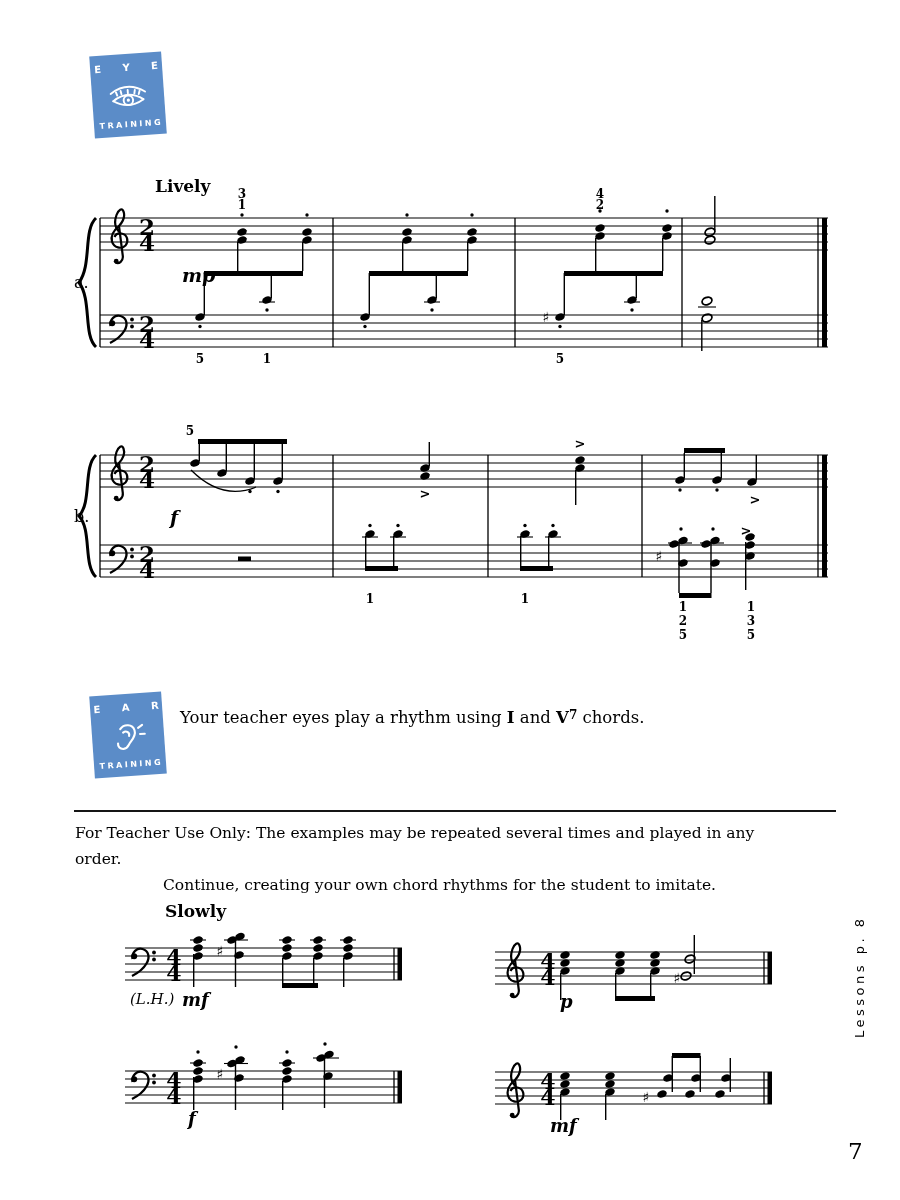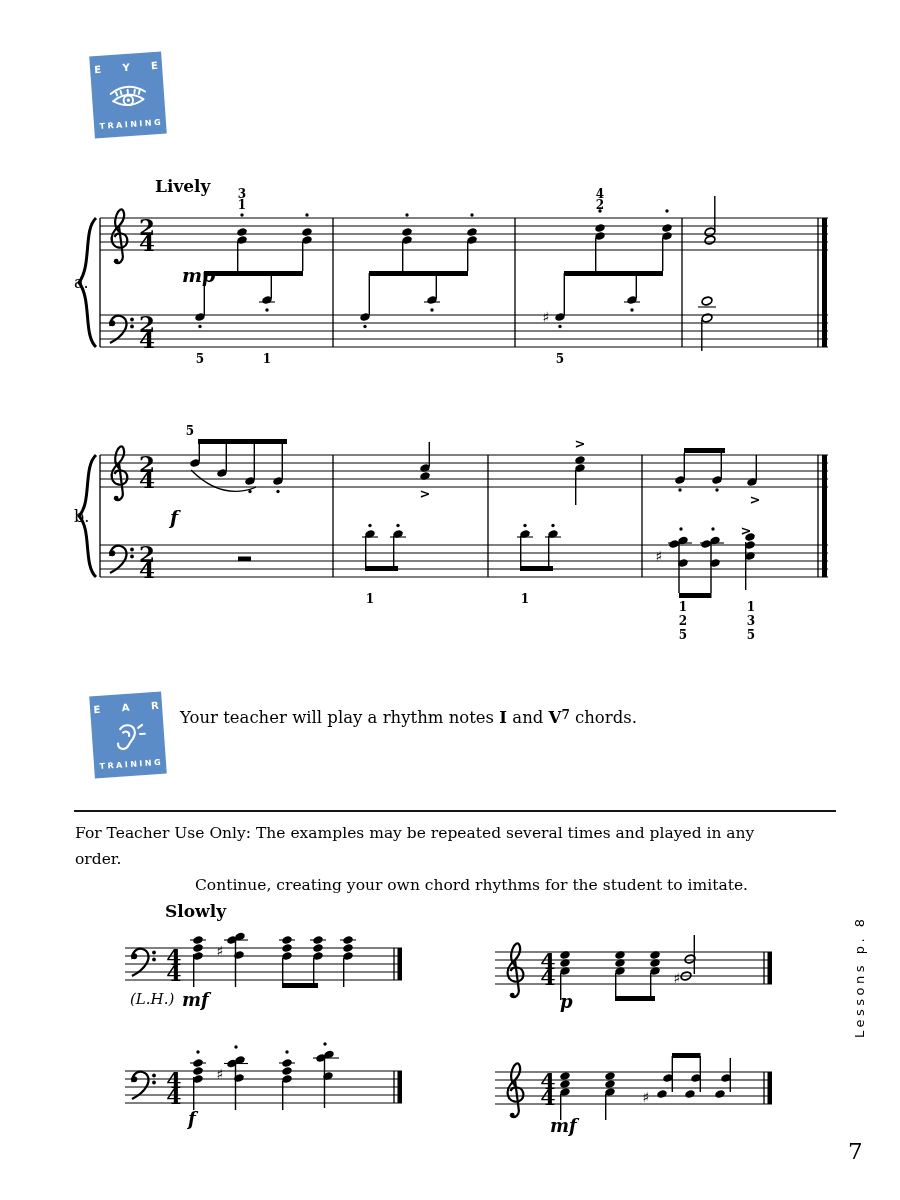--- a/index.html
+++ b/index.html
@@ -12,21 +12,21 @@
   .badge{position:absolute;width:72px;height:82px;background:var(--badge,#5b8cc8);color:#fff;
          display:flex;flex-direction:column;align-items:center;justify-content:space-between;
          padding:8px 3px 7px 3px;box-sizing:border-box;font-family:"DejaVu Sans",sans-serif;}
   .badge .word{font-size:10px;font-weight:bold;letter-spacing:9px;text-indent:9px;white-space:nowrap}
   .badge .train{font-size:8px;font-weight:bold;letter-spacing:2.5px;text-indent:2.5px;white-space:nowrap}
   .eyepos{left:92px;top:54px;transform:rotate(-4deg)}
   .earpos{left:92px;top:694px;transform:rotate(-4deg)}
   .rule{position:absolute;left:74px;top:810px;width:762px;height:2px;background:#151515}
   .tnote{position:absolute;left:75px;top:820px;width:720px;font:15.5px/26px "DejaVu Serif",serif}
   .tnote .lbl{font-weight:normal}
-  .tnote .l2{margin-left:120px}
+  .tnote .l2{margin-left:88px}
   .sidelabel{position:absolute;left:852px;top:1038px;transform:rotate(-90deg);transform-origin:0 0;
              font:13px "DejaVu Sans",sans-serif;letter-spacing:3.5px;white-space:nowrap}
   .foot-cat{position:absolute;left:36px;top:1204px;font:15px "DejaVu Serif",serif}
   .foot-pg{position:absolute;left:848px;top:1138px;font:23px "DejaVu Serif",serif}
   svg{position:absolute;overflow:visible}
   svg .sl{stroke:#000;stroke-width:1.1;fill:none}
   svg .bl{stroke:#000;stroke-width:1.3;fill:none}
   svg .st{stroke:#000;stroke-width:1.4;fill:none}
   svg .cl{stroke:#000;fill:none}
   svg .ts{font:bold 23px "DejaVu Serif",serif;text-anchor:middle}
@@ -278,21 +278,21 @@
       <g fill="none" stroke="#fff" stroke-width="2" stroke-linecap="round">
         <path d="M12,6 C16,1 24,2 25.5,8 C26.8,13 23,16.5 20.5,19.5 C18.5,22 18,25 14,25 C10.5,25 8.5,22.5 9,19.5"></path>
         <path d="M14.5,9.5 C17.5,7.5 21,9.5 20,13"></path>
         <path d="M29,6 L33,3.5 M30.5,12 L35,12"></path>
       </g>
     </svg>
     <span class="train">TRAINING</span>
   </div>
 
   <div class="btext" style="left:180px;top:702px">
-    <div><span>Your teacher will play a  rhythm notes </span><b>I</b><span> and </span><b>V</b><sup class="ch">7</sup><span> chords.</span></div>
+    <div><span>Your teacher eyes play a  rhythm using </span><b>I</b><span> and </span><b>V</b><sup class="ch">7</sup><span> chords.</span></div>
   </div>
 
   <div class="rule"></div>
 
   <div class="tnote">
     <div><span class="lbl">For Teacher Use Only:</span><span> The examples may be repeated several times and played in any order.</span></div>
     <div class="l2">Continue, creating your own chord rhythms for the student to imitate.</div>
   </div>
 
   <svg style="left:110px;top:895px" width="340" height="150">

